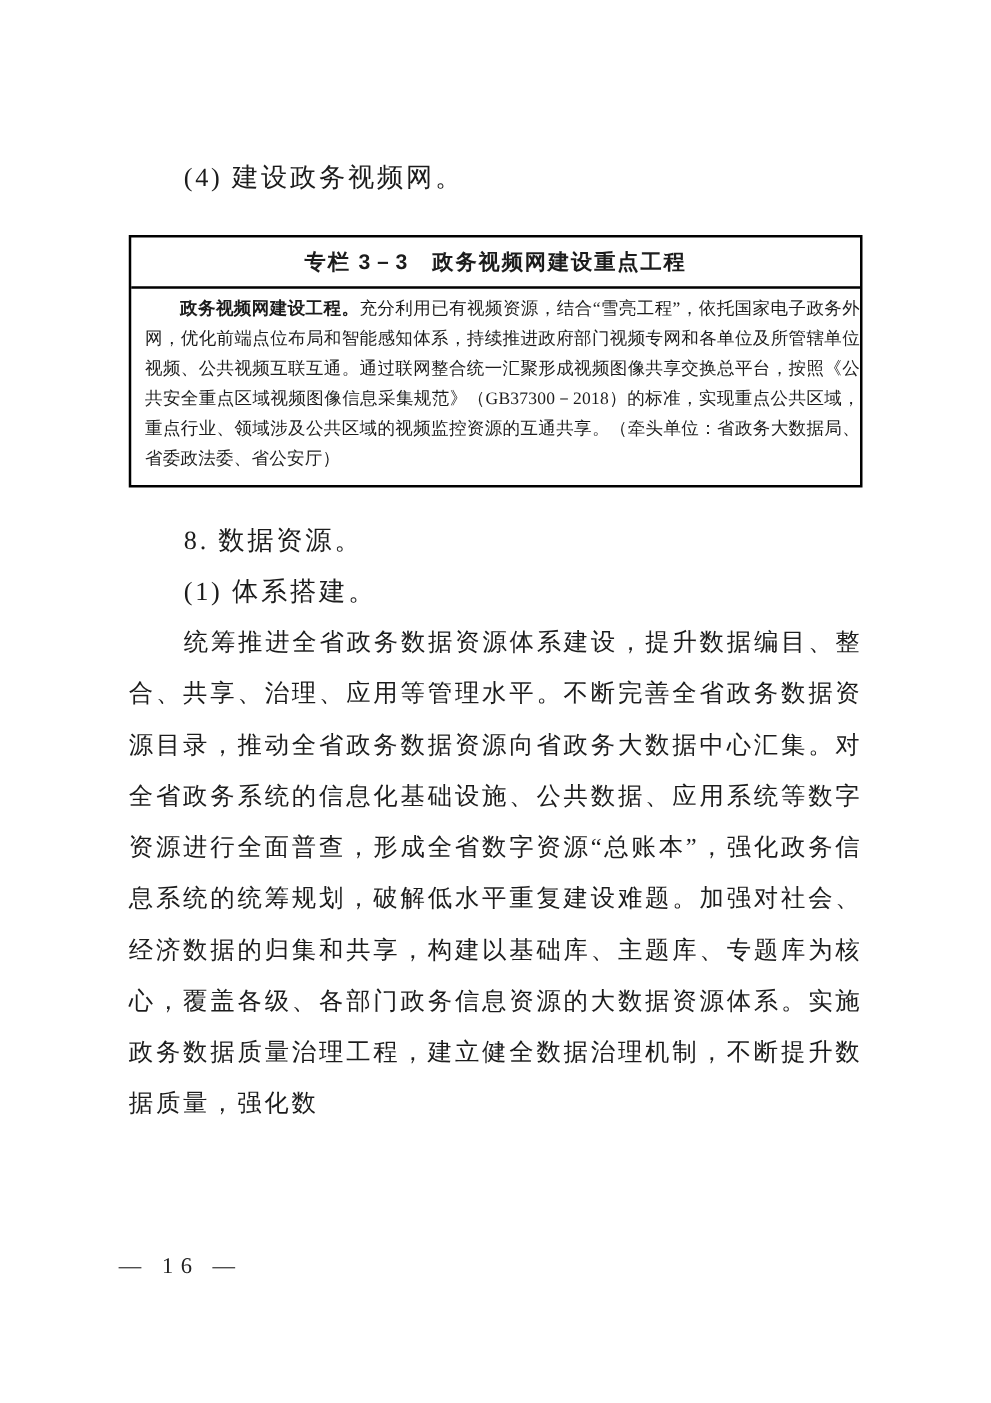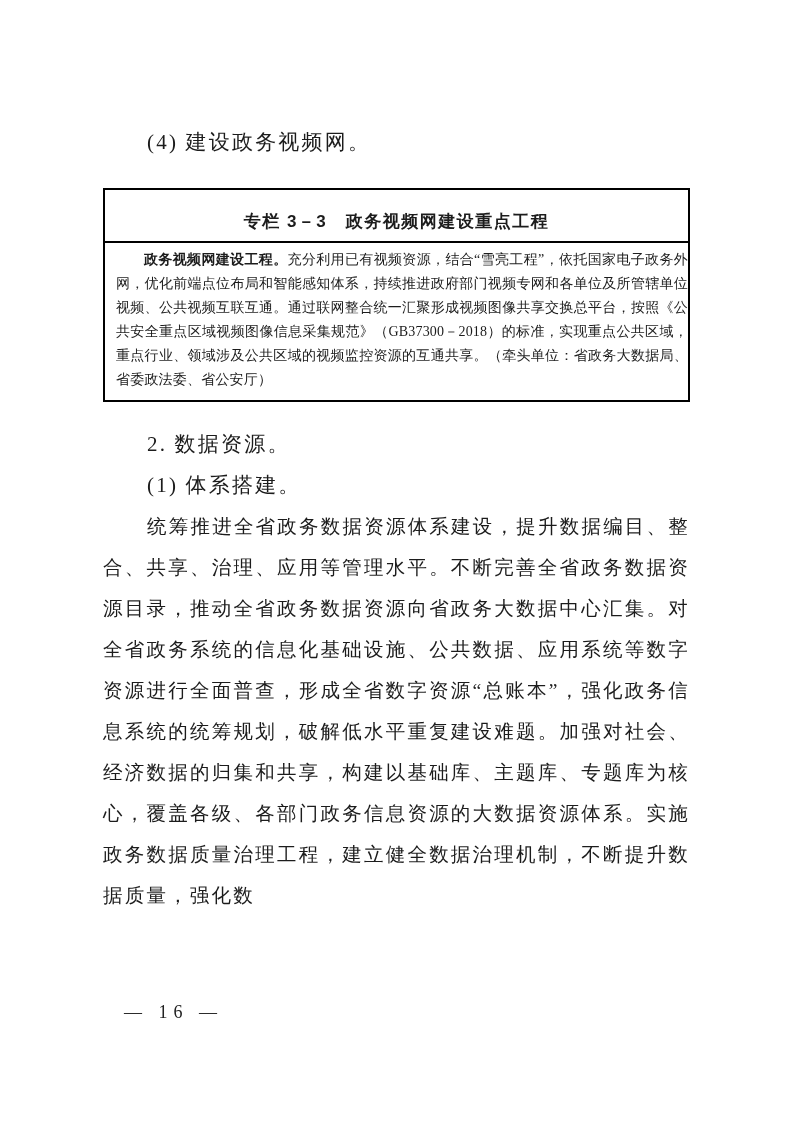--- a/index.html
+++ b/index.html
@@ -38,58 +38,58 @@
     border: 2px solid #000;
     margin: 25px 0 22px 0;
   }
   .callout-title {
     font-family: "Liberation Sans", "DejaVu Sans", sans-serif;
     font-weight: bold;
     font-size: 17px;
     line-height: 22px;
     text-align: center;
     letter-spacing: 1.5px;
-    padding: 21px 0 8px 0;
+    padding: 9px 0 8px 0;
     border-bottom: 2px solid #000;
   }
   .callout-body {
     font-size: 14px;
     line-height: 24px;
     letter-spacing: 0.2px;
     text-align: justify;
     text-indent: 28px;
     padding: 5px 0 8px 11px;
     margin: 0;
   }
   .callout-lead {
     font-weight: bold;
   }
   .footer-page-number {
     position: absolute;
-    left: 124px;
+    left: 95px;
     top: 1002px;
     font-size: 18px;
     letter-spacing: 6px;
     color: #222;
   }
 </style>
 </head>
 <body>
 
 <div class="doc">
 
   <div class="heading">(4) 建设政务视频网。</div>
 
 
   <div class="callout-box">
     <div class="callout-title">专栏 3－3　政务视频网建设重点工程</div>
     <p class="callout-body"><span class="callout-lead">政务视频网建设工程。</span><span>充分利用已有视频资源，结合“雪亮工程”，依托国家电子政务外网，优化前端点位布局和智能感知体系，持续推进政府部门视频专网和各单位及所管辖单位视频、公共视频互联互通。通过联网整合统一汇聚形成视频图像共享交换总平台，按照《公共安全重点区域视频图像信息采集规范》（GB37300－2018）的标准，实现重点公共区域，重点行业、领域涉及公共区域的视频监控资源的互通共享。（牵头单位：省政务大数据局、省委政法委、省公安厅）</span></p>
   </div>
 
-  <div class="heading">2. 数据资源。</div>
+  <div class="heading">8. 数据资源。</div>
 
   <div class="heading">(1) 体系搭建。</div>
 
   <p class="para">统筹推进全省政务数据资源体系建设，提升数据编目、整合、共享、治理、应用等管理水平。不断完善全省政务数据资源目录，推动全省政务数据资源向省政务大数据中心汇集。对全省政务系统的信息化基础设施、公共数据、应用系统等数字资源进行全面普查，形成全省数字资源“总账本”，强化政务信息系统的统筹规划，破解低水平重复建设难题。加强对社会、经济数据的归集和共享，构建以基础库、主题库、专题库为核心，覆盖各级、各部门政务信息资源的大数据资源体系。实施政务数据质量治理工程，建立健全数据治理机制，不断提升数据质量，强化数</p>
 
 </div>
 
 <div class="footer-page-number">— 16 —</div>
 
 </body></html>

